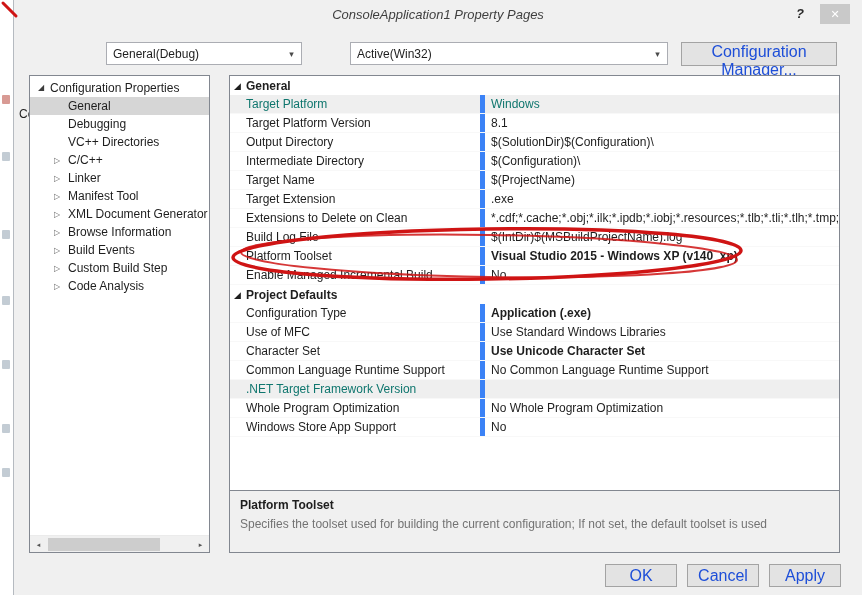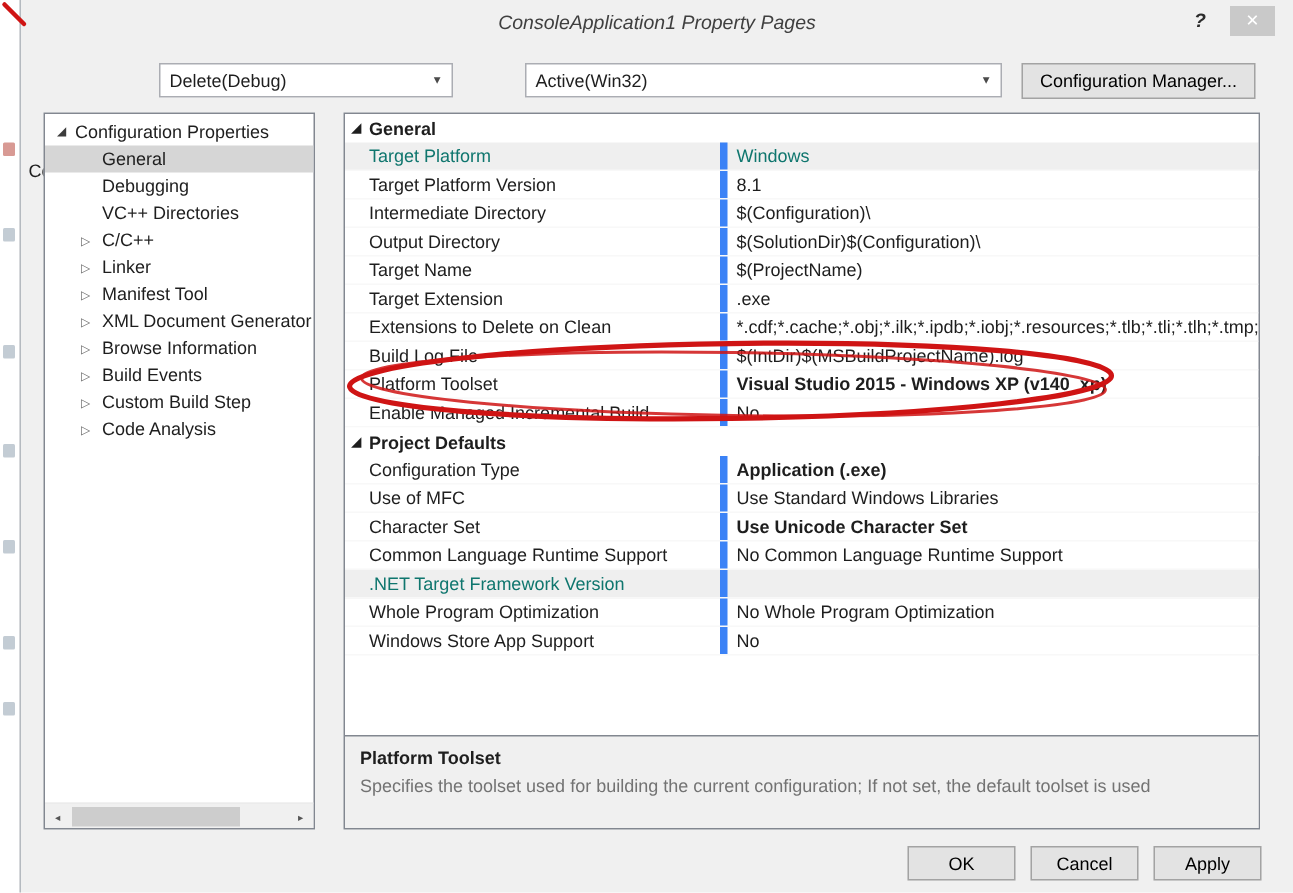--- a/index.html
+++ b/index.html
@@ -44,21 +44,21 @@
   .combo-config { left: 92px; width: 196px; }
   .combo-platform { left: 336px; width: 318px; }
   .combo .arrow {
     position: absolute; right: 1px; top: 1px; bottom: 1px; width: 17px;
     display: flex; align-items: center; justify-content: center;
     color: #4a4a4a; font-size: 9px;
   }
   .btn {
     position: absolute; height: 23px; background: #e3e3e3; border: 1px solid #a3a3a3;
     font-family: "Liberation Sans", "DejaVu Sans", sans-serif;
-    font-size: 12px; color: #000000; text-align: center; cursor: default;
+    font-size: 16px; color: #1d4ed8; text-align: center; cursor: default;
   }
   .btn-cfgmgr { left: 667px; top: 42px; width: 156px; height: 24px; }
   .btn-ok { left: 591px; top: 564px; width: 72px; }
   .btn-cancel { left: 673px; top: 564px; width: 72px; }
   .btn-apply { left: 755px; top: 564px; width: 72px; }
 
   
   .tree {
     position: absolute; left: 15px; top: 75px; width: 181px; height: 478px;
     background: #ffffff; border: 1px solid #828790; overflow: hidden;
@@ -119,21 +119,21 @@
 <div class="dialog">
 
   <div class="titlebar">
     <div class="title">ConsoleApplication1 Property Pages</div>
     <div class="help">?</div>
     <div class="close">✕</div>
   </div>
 
   <span class="lbl lbl-config">Configuration:</span>
   <div class="combo combo-config">
-    <span class="combo-text">Delete(Debug)</span>
+    <span class="combo-text">General(Debug)</span>
     <span class="arrow">▾</span>
   </div>
 
   <span class="lbl lbl-platform">Platform:</span>
   <div class="combo combo-platform">
     <span class="combo-text">Active(Win32)</span>
     <span class="arrow">▾</span>
   </div>
 
   <button class="btn btn-cfgmgr">Configuration Manager...</button>
@@ -208,29 +208,29 @@
             <span>Windows</span>
           </div>
   </div>
         <div class="grid-row">
     <div class="cell-name"><span>Target Platform Version</span></div>
     <div class="cell-value">
             <span>8.1</span>
           </div>
   </div>
         <div class="grid-row">
+    <div class="cell-name"><span>Output Directory</span></div>
+    <div class="cell-value">
+            <span>$(SolutionDir)$(Configuration)\</span>
+          </div>
+  </div>
+        <div class="grid-row">
     <div class="cell-name"><span>Intermediate Directory</span></div>
     <div class="cell-value">
             <span>$(Configuration)\</span>
-          </div>
-  </div>
-        <div class="grid-row">
-    <div class="cell-name"><span>Output Directory</span></div>
-    <div class="cell-value">
-            <span>$(SolutionDir)$(Configuration)\</span>
           </div>
   </div>
         <div class="grid-row">
     <div class="cell-name"><span>Target Name</span></div>
     <div class="cell-value">
             <span>$(ProjectName)</span>
           </div>
   </div>
         <div class="grid-row">
     <div class="cell-name"><span>Target Extension</span></div>

